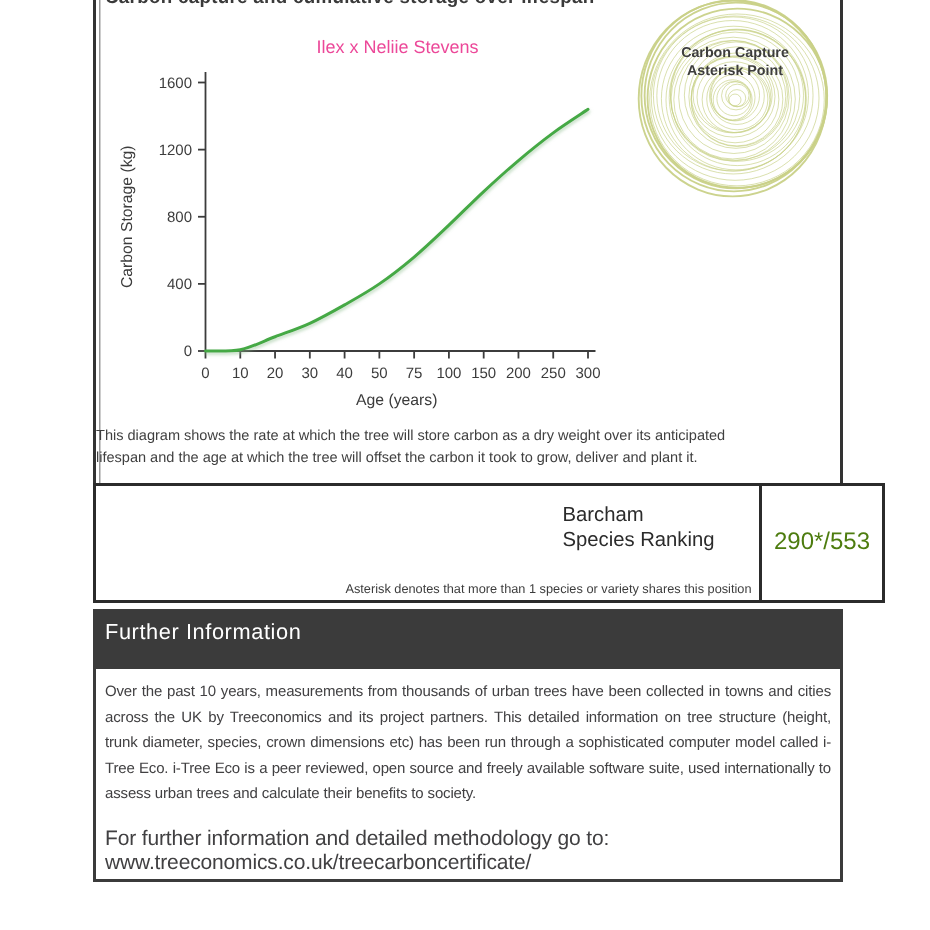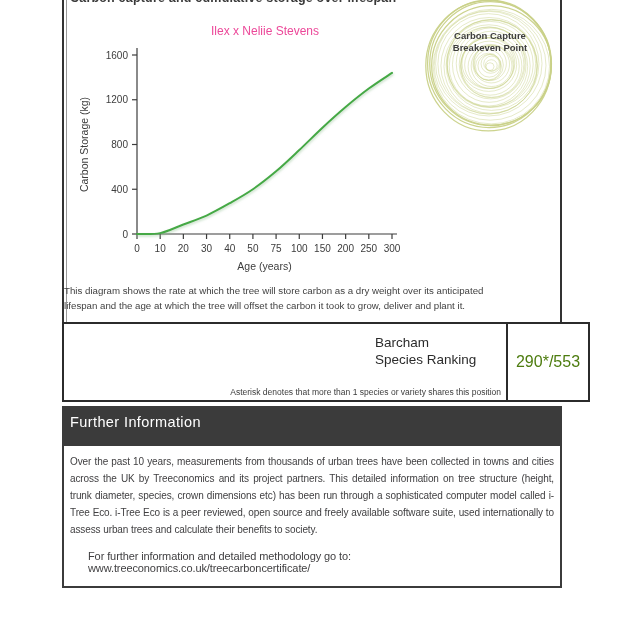--- a/index.html
+++ b/index.html
@@ -31,21 +31,21 @@
   .ranking-note{position:absolute;right:5px;bottom:3px;font-size:8.5px;color:#3c3c3c;}
   .ranking-right{width:80px;display:flex;align-items:center;justify-content:center;}
   .ranking-value{font-size:16px;color:#4d7c0f;}
 
   
   .fi-section{position:absolute;left:62px;top:406px;width:500px;height:182px;}
   .fi-header{height:40px;background:#3b3b3b;box-sizing:border-box;padding:7px 0 0 8px;}
   .fi-header-text{color:#fff;font-size:14.5px;letter-spacing:.4px;}
   .fi-body{box-sizing:border-box;height:142px;border:2px solid #3b3b3b;border-top:none;background:#fff;padding:7px 6px 0 6px;}
   .fi-paragraph{font-size:10px;line-height:17px;color:#414042;text-align:justify;letter-spacing:-0.1px;}
-  .fi-link-line{margin-top:12px;font-size:11px;color:#414042;letter-spacing:-0.1px;margin-left:18px;}
+  .fi-link-line{margin-top:12px;font-size:14px;color:#414042;letter-spacing:-0.1px;}
 </style>
 </head>
 <body>
 
 <div class="page">
 
   <div class="chart-section">
     <div class="page-title">Carbon capture and cumulative storage over lifespan</div>
     <div class="chart-title">Ilex x Neliie Stevens</div>
     <svg id="chart-svg" width="340" height="262" viewBox="0 0 340 262">
@@ -129,21 +129,21 @@
           <ellipse cx="66.82" cy="66.63" rx="53.21" ry="52.35" fill="none" stroke="#c9d188" stroke-width="0.65" opacity="0.7"></ellipse>
           <ellipse cx="68.11" cy="68.43" rx="55.90" ry="54.77" fill="none" stroke="#c9d188" stroke-width="0.65" opacity="0.7"></ellipse>
           <ellipse cx="69.32" cy="69.60" rx="58.19" ry="57.28" fill="none" stroke="#c9d188" stroke-width="0.65" opacity="0.7"></ellipse>
           <ellipse cx="69.53" cy="68.43" rx="59.83" ry="59.71" fill="none" stroke="#c9d188" stroke-width="1.25" opacity="0.95"></ellipse>
           <ellipse cx="68.59" cy="66.63" rx="60.85" ry="61.90" fill="none" stroke="#c9d188" stroke-width="1.25" opacity="0.95"></ellipse>
           <ellipse cx="67.20" cy="66.84" rx="61.62" ry="63.73" fill="none" stroke="#c9d188" stroke-width="1.25" opacity="0.95"></ellipse>
           <ellipse cx="66.42" cy="68.75" rx="62.63" ry="65.18" fill="none" stroke="#c9d188" stroke-width="1.25" opacity="0.95"></ellipse>
         </g>
     </svg>
     <div class="badge-text badge-l1">Carbon Capture</div>
-    <div class="badge-text badge-l2">Breakeven Point</div>
+    <div class="badge-text badge-l2">Asterisk Point</div>
   </div>
 
   <div class="caption">This diagram shows the rate at which the tree will store carbon as a dry weight over its anticipated
 lifespan and the age at which the tree will offset the carbon it took to grow, deliver and plant it.</div>
 
   <div class="ranking-section">
     <div class="ranking-left">
       <div class="ranking-label">Barcham
 Species Ranking</div>
       <div class="ranking-note">Asterisk denotes that more than 1 species or variety shares this position</div>

